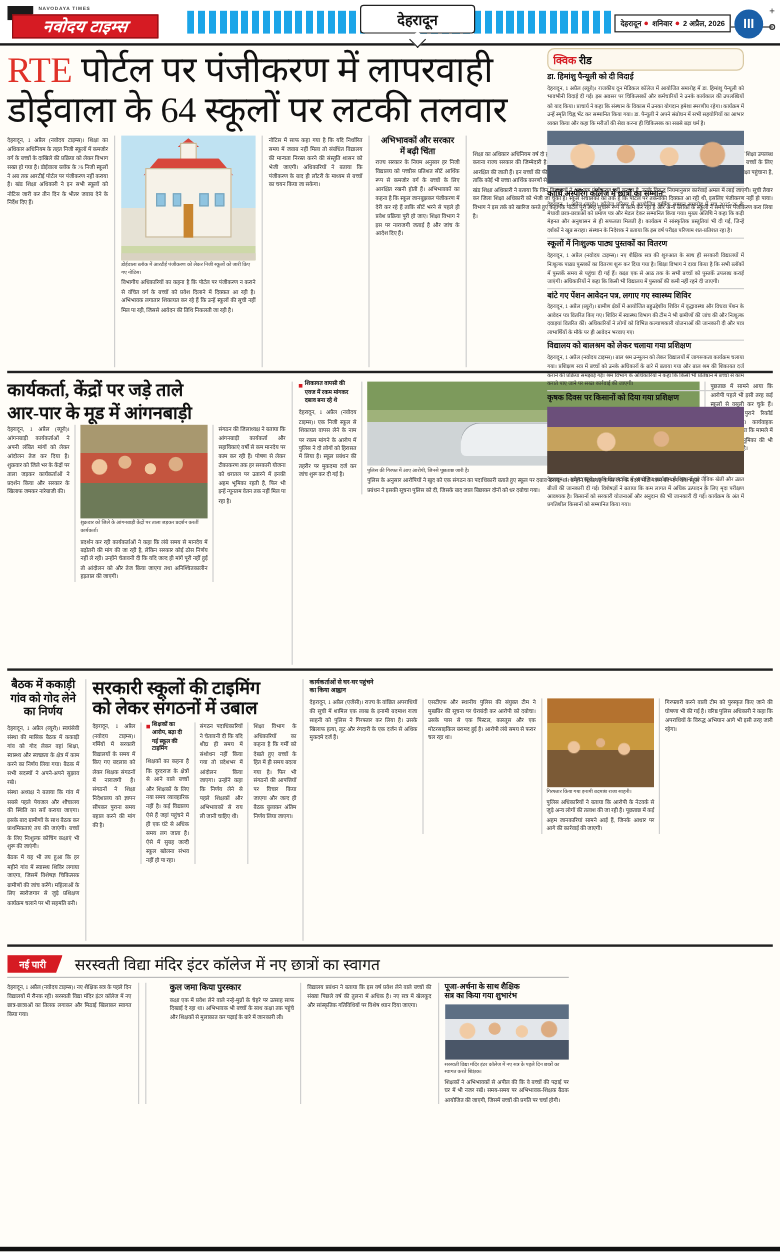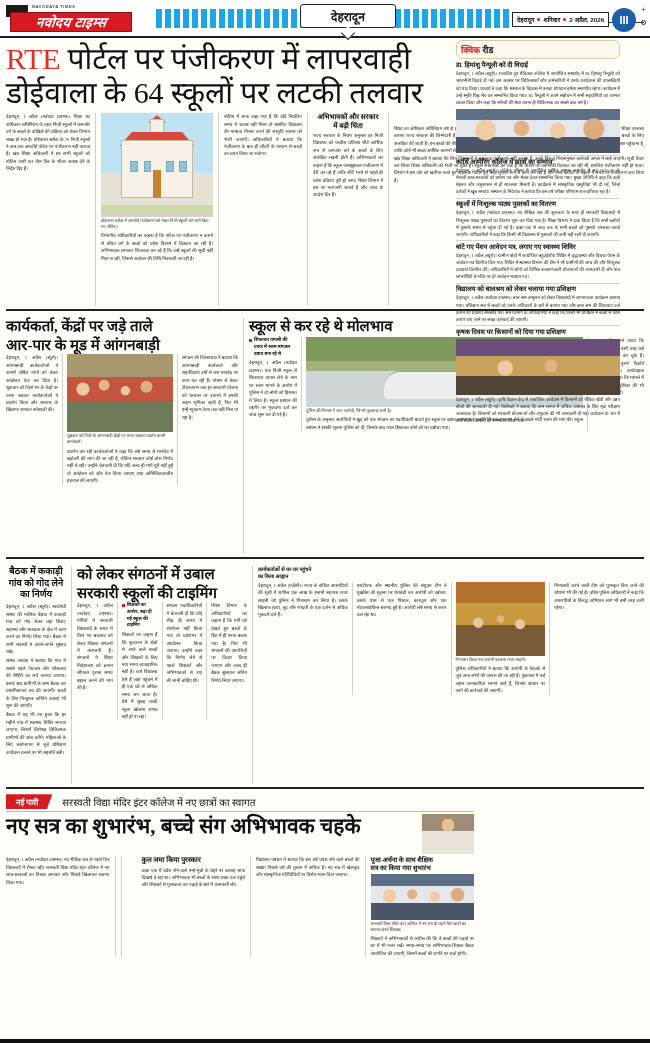--- a/index.html
+++ b/index.html
@@ -130,21 +130,21 @@
   .rail-h.first { border-top:none; margin-top:1px; padding-top:0; }
   .rail-p { font-family:"Liberation Serif", serif; font-size:4.5px; line-height:1.6;
             color:#262626; text-align:justify; margin-top:1px; }
   .divider-thick { height:2px; background:#222; margin:3px 0; }
 
   
   .nayi { display:flex; align-items:center; gap:0; margin-top:2px; }
   .nayi-tag { background:#d61b23; color:#fff; font-family:"Liberation Serif", serif;
               font-weight:700; font-size:8px; padding:2px 14px 2px 10px;
               clip-path: polygon(0 0, 100% 0, 88% 100%, 0 100%); }
-  .nayi-txt { font-family:Liberation Serif, serif; font-size:10px; font-weight:400;
+  .nayi-txt { font-family:Liberation Sans, sans-serif; font-size:13px; font-weight:400;
               color:#111; padding-left:10px; }
   .big-h2 { font-family:"Liberation Serif", serif; font-weight:700; font-size:21px;
             color:#111; line-height:1.15; }
   .mid-h { font-family:"Liberation Serif", serif; font-weight:700; font-size:15px;
            color:#111; line-height:1.14; }
   .sm-h { font-family:"Liberation Serif", serif; font-weight:700; font-size:9.5px;
           color:#111; line-height:1.2; }
   .tiny-h { font-family:"Liberation Serif", serif; font-weight:700; font-size:5.2px;
           color:#111; line-height:1.3; }
   .footer-line { position:absolute; left:0; bottom:0; width:650px; height:4px; background:#111; }
@@ -243,21 +243,20 @@
           <div class="photo ph-crowd" style="height:78px;"></div>
           <div class="cap">शुक्रवार को जिले के आंगनबाड़ी केंद्रों पर ताला जड़कर प्रदर्शन करतीं कार्यकर्ता।</div>
           <div class="body-txt" style="margin-top:2px;">प्रदर्शन कर रही कार्यकर्ताओं ने कहा कि लंबे समय से मानदेय में बढ़ोतरी की मांग की जा रही है, लेकिन सरकार कोई ठोस निर्णय नहीं ले रही। उन्होंने चेतावनी दी कि यदि जल्द ही मांगें पूरी नहीं हुईं तो आंदोलन को और तेज किया जाएगा तथा अनिश्चितकालीन हड़ताल की जाएगी।</div>
         </div>
         <div class="vr"></div>
         <div style="flex:0 0 56px;" class="body-txt">संगठन की जिलाध्यक्ष ने बताया कि आंगनबाड़ी कार्यकर्ता और सहायिकाएं वर्षों से कम मानदेय पर काम कर रही हैं। पोषण से लेकर टीकाकरण तक हर सरकारी योजना को धरातल पर उतारने में इनकी अहम भूमिका रहती है, फिर भी इन्हें न्यूनतम वेतन तक नहीं मिल पा रहा है।</div>
       </div>
     </div>
     <div class="vr"></div>
     <div class="col">
-      <div class="mid-h" style="margin-bottom:2px;">स्कूल से कर रहे थे मोलभाव</div>
       <div style="display:flex;gap:4px;">
         <div style="flex:0 0 48px;">
           <div class="bullet">शिकायत वापसी की एवज में रकम मांगकर दबाव बना रहे थे</div>
           <div class="body-txt" style="margin-top:2px;">देहरादून, 1 अप्रैल (नवोदय टाइम्स)। एक निजी स्कूल से शिकायत वापस लेने के नाम पर रकम मांगने के आरोप में पुलिस ने दो लोगों को हिरासत में लिया है। स्कूल प्रबंधन की तहरीर पर मुकदमा दर्ज कर जांच शुरू कर दी गई है।</div>
         </div>
         <div class="vr"></div>
         <div style="flex:1;">
           <div class="photo ph-car" style="height:70px;"></div>
           <div class="cap">पुलिस की गिरफ्त में आए आरोपी, जिनसे पूछताछ जारी है।</div>
           <div class="body-txt" style="margin-top:2px;">पुलिस के अनुसार आरोपियों ने खुद को एक संगठन का पदाधिकारी बताते हुए स्कूल पर दबाव बनाया था। उन्होंने शिकायत वापस लेने के बदले मोटी रकम की मांग की। स्कूल प्रबंधन ने इसकी सूचना पुलिस को दी, जिसके बाद जाल बिछाकर दोनों को धर दबोचा गया।</div>
@@ -274,22 +273,22 @@
 
   <div class="cols" style="height:222px;">
     <div class="col" style="flex:0 0 60px;">
       <div class="sm-h" style="text-align:center;">बैठक में ककाड़ी गांव को गोद लेने का निर्णय</div>
       <div class="body-txt" style="margin-top:3px;">देहरादून, 1 अप्रैल (ब्यूरो)। स्वयंसेवी संस्था की मासिक बैठक में ककाड़ी गांव को गोद लेकर वहां शिक्षा, स्वास्थ्य और स्वच्छता के क्षेत्र में काम करने का निर्णय लिया गया। बैठक में सभी सदस्यों ने अपने-अपने सुझाव रखे।</div>
       <div class="body-txt" style="margin-top:2px;">संस्था अध्यक्ष ने बताया कि गांव में सबसे पहले पेयजल और शौचालय की स्थिति का सर्वे कराया जाएगा। इसके बाद ग्रामीणों के साथ बैठक कर प्राथमिकताएं तय की जाएंगी। बच्चों के लिए निःशुल्क कोचिंग कक्षाएं भी शुरू की जाएंगी।</div>
       <div class="body-txt" style="margin-top:2px;">बैठक में यह भी तय हुआ कि हर महीने गांव में स्वास्थ्य शिविर लगाया जाएगा, जिसमें विशेषज्ञ चिकित्सक ग्रामीणों की जांच करेंगे। महिलाओं के लिए स्वरोजगार से जुड़े प्रशिक्षण कार्यक्रम चलाने पर भी सहमति बनी।</div>
     </div>
     <div class="vr"></div>
     <div class="col" style="flex:0 0 170px;">
+      <div class="mid-h">सरकारी स्कूलों की टाइमिंग</div>
       <div class="mid-h" style="margin-bottom:2px;">को लेकर संगठनों में उबाल</div>
-      <div class="mid-h">सरकारी स्कूलों की टाइमिंग</div>
       <div style="display:flex;gap:4px;">
         <div style="flex:1;" class="body-txt">देहरादून, 1 अप्रैल (नवोदय टाइम्स)। गर्मियों में सरकारी विद्यालयों के समय में किए गए बदलाव को लेकर शिक्षक संगठनों में नाराजगी है। संगठनों ने शिक्षा निदेशालय को ज्ञापन सौंपकर पुराना समय बहाल करने की मांग की है।</div>
         <div class="vr"></div>
         <div style="flex:1;">
           <div class="bullet">शिक्षकों का आरोप, बढ़ा दी गई स्कूल की टाइमिंग</div>
           <div class="body-txt" style="margin-top:2px;">शिक्षकों का कहना है कि दूरदराज के क्षेत्रों से आने वाले बच्चों और शिक्षकों के लिए नया समय व्यावहारिक नहीं है। कई विद्यालय ऐसे हैं जहां पहुंचने में ही एक घंटे से अधिक समय लग जाता है। ऐसे में सुबह जल्दी स्कूल खोलना संभव नहीं हो पा रहा।</div>
         </div>
         <div class="vr"></div>
         <div style="flex:1;" class="body-txt">संगठन पदाधिकारियों ने चेतावनी दी कि यदि शीघ्र ही समय में संशोधन नहीं किया गया तो प्रदेशभर में आंदोलन किया जाएगा। उन्होंने कहा कि निर्णय लेने से पहले शिक्षकों और अभिभावकों से राय ली जानी चाहिए थी।</div>
         <div class="vr"></div>
@@ -319,28 +318,20 @@
 
   <div style="padding:0 6px;">
     <div class="divider-thick"></div>
     <div style="display:flex;align-items:flex-start;gap:6px;">
       <div style="flex:0 0 468px;">
         <div class="nayi">
           <div class="nayi-tag">नई पारी</div>
           <div class="nayi-txt">सरस्वती विद्या मंदिर इंटर कॉलेज में नए छात्रों का स्वागत</div>
         </div>
         <div style="border-top:1px solid #bbb;margin-top:2px;padding-top:2px;">
-          <div style="display:flex;align-items:flex-start;gap:5px;">
-            <div style="flex:1;">
-              <div class="big-h2">नए सत्र का शुभारंभ, बच्चे संग अभिभावक चहके</div>
-            </div>
-            <div style="flex:0 0 52px;">
-              <div class="photo ph-portrait" style="height:40px;"></div>
-            </div>
-          </div>
           <div style="display:flex;gap:5px;margin-top:2px;">
             <div style="flex:1;">
               <div class="body-txt">देहरादून, 1 अप्रैल (नवोदय टाइम्स)। नए शैक्षिक सत्र के पहले दिन विद्यालयों में रौनक रही। सरस्वती विद्या मंदिर इंटर कॉलेज में नए छात्र-छात्राओं का तिलक लगाकर और मिठाई खिलाकर स्वागत किया गया।</div>
             </div>
             <div class="vr"></div>
             <div class="vr"></div>
             <div style="flex:1;margin-left:15px;">
               <div class="sm-h" style="font-size:7px;">कुल जमा किया पुरस्कार</div>
               <div class="body-txt" style="margin-top:2px;">कक्षा एक में प्रवेश लेने वाले नन्हे-मुन्नों के चेहरे पर उत्साह साफ दिखाई दे रहा था। अभिभावक भी बच्चों के साथ कक्षा तक पहुंचे और शिक्षकों से मुलाकात कर पढ़ाई के बारे में जानकारी ली।</div>
             </div>

